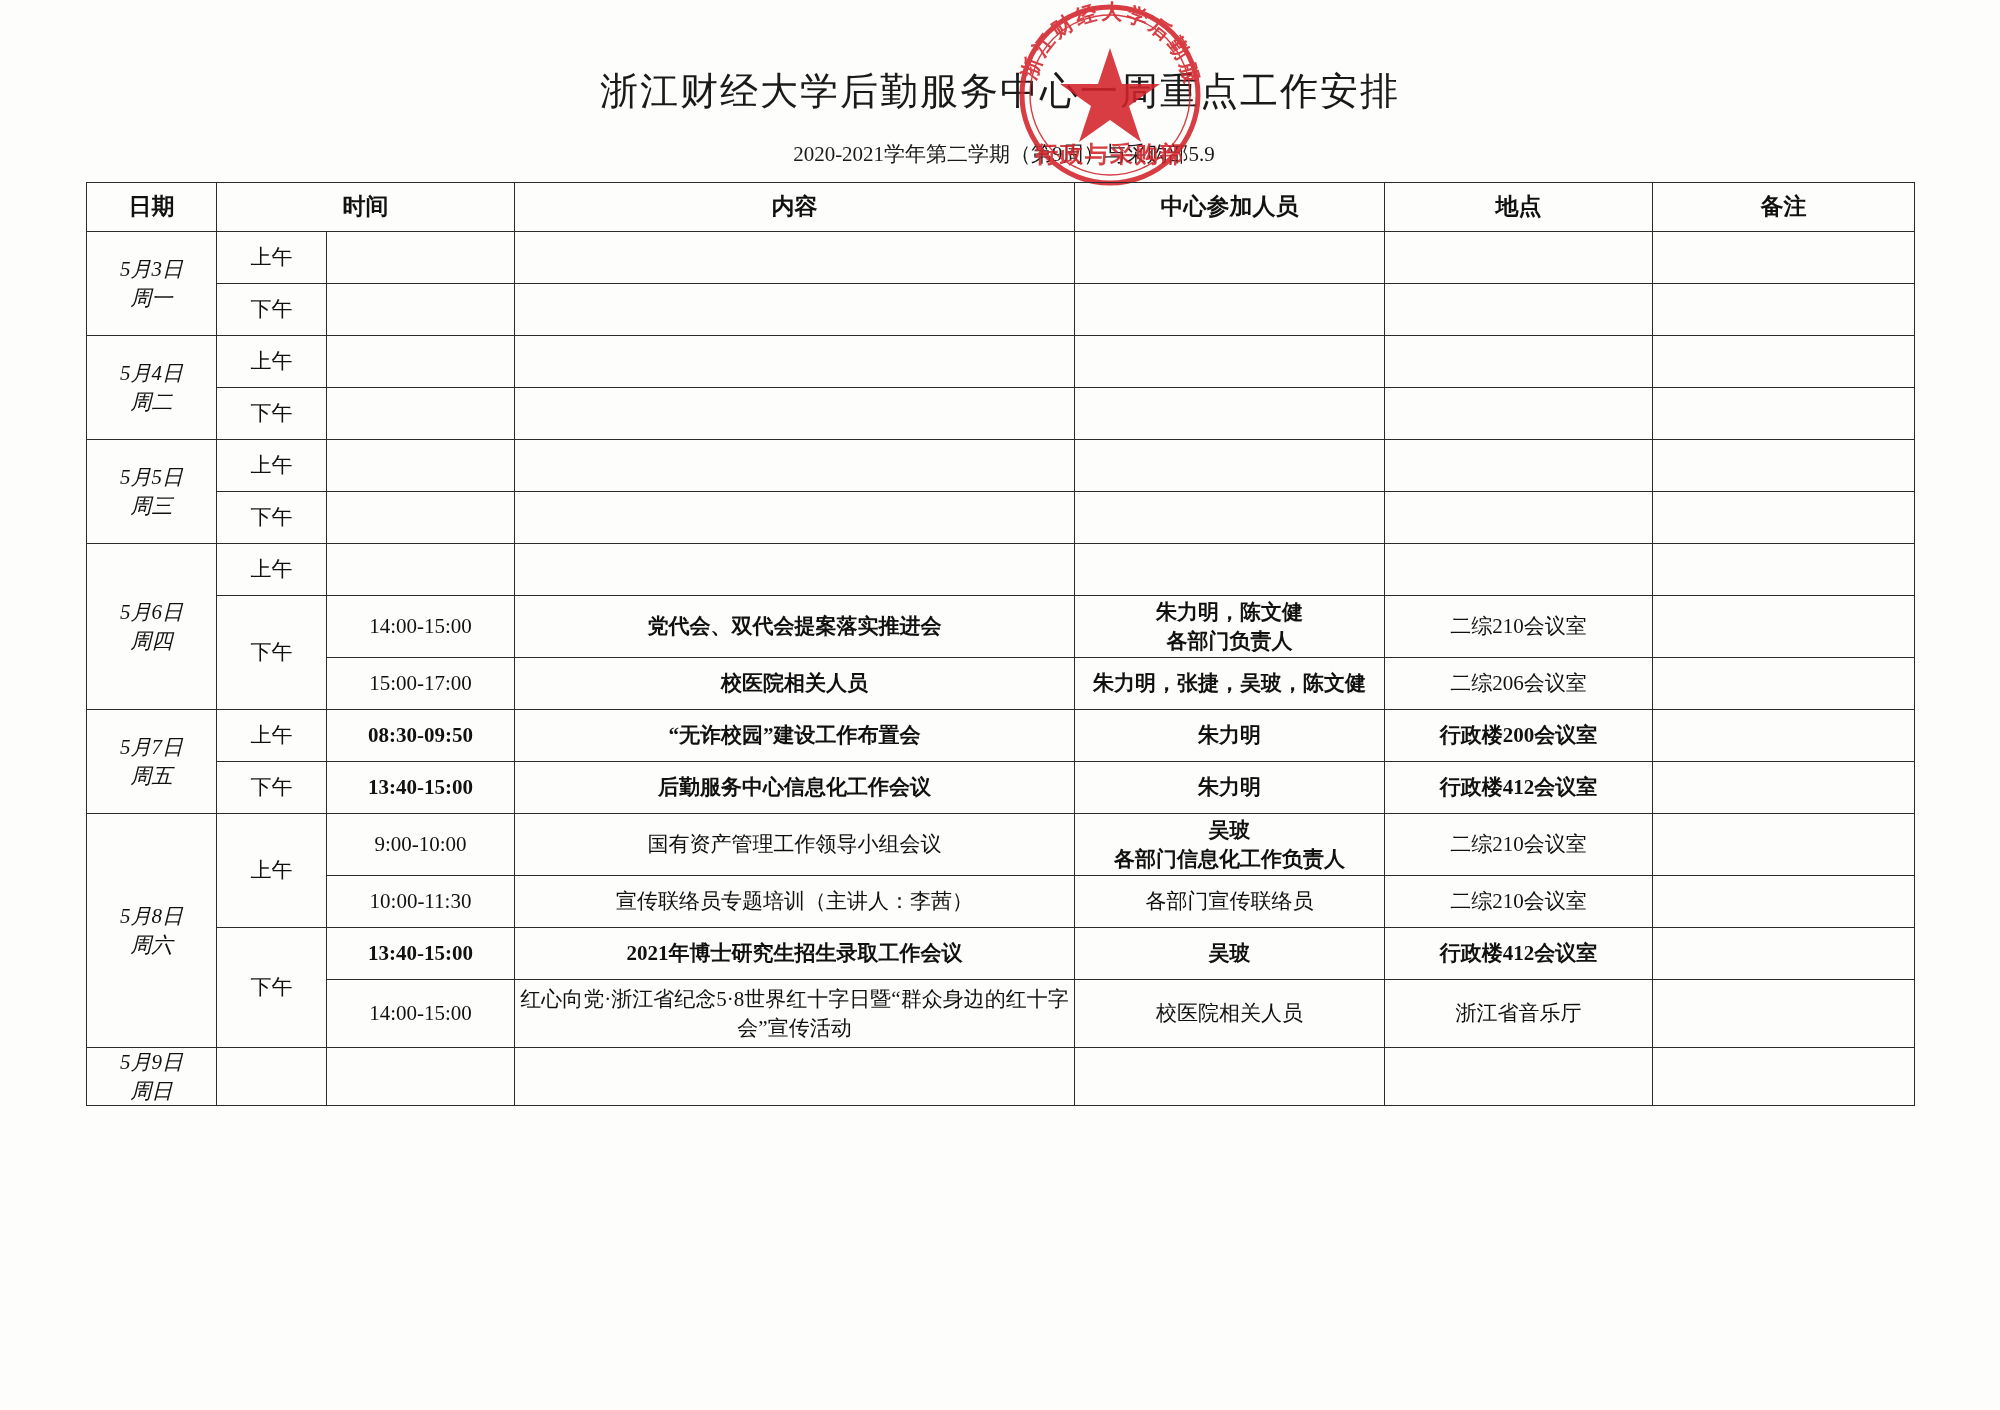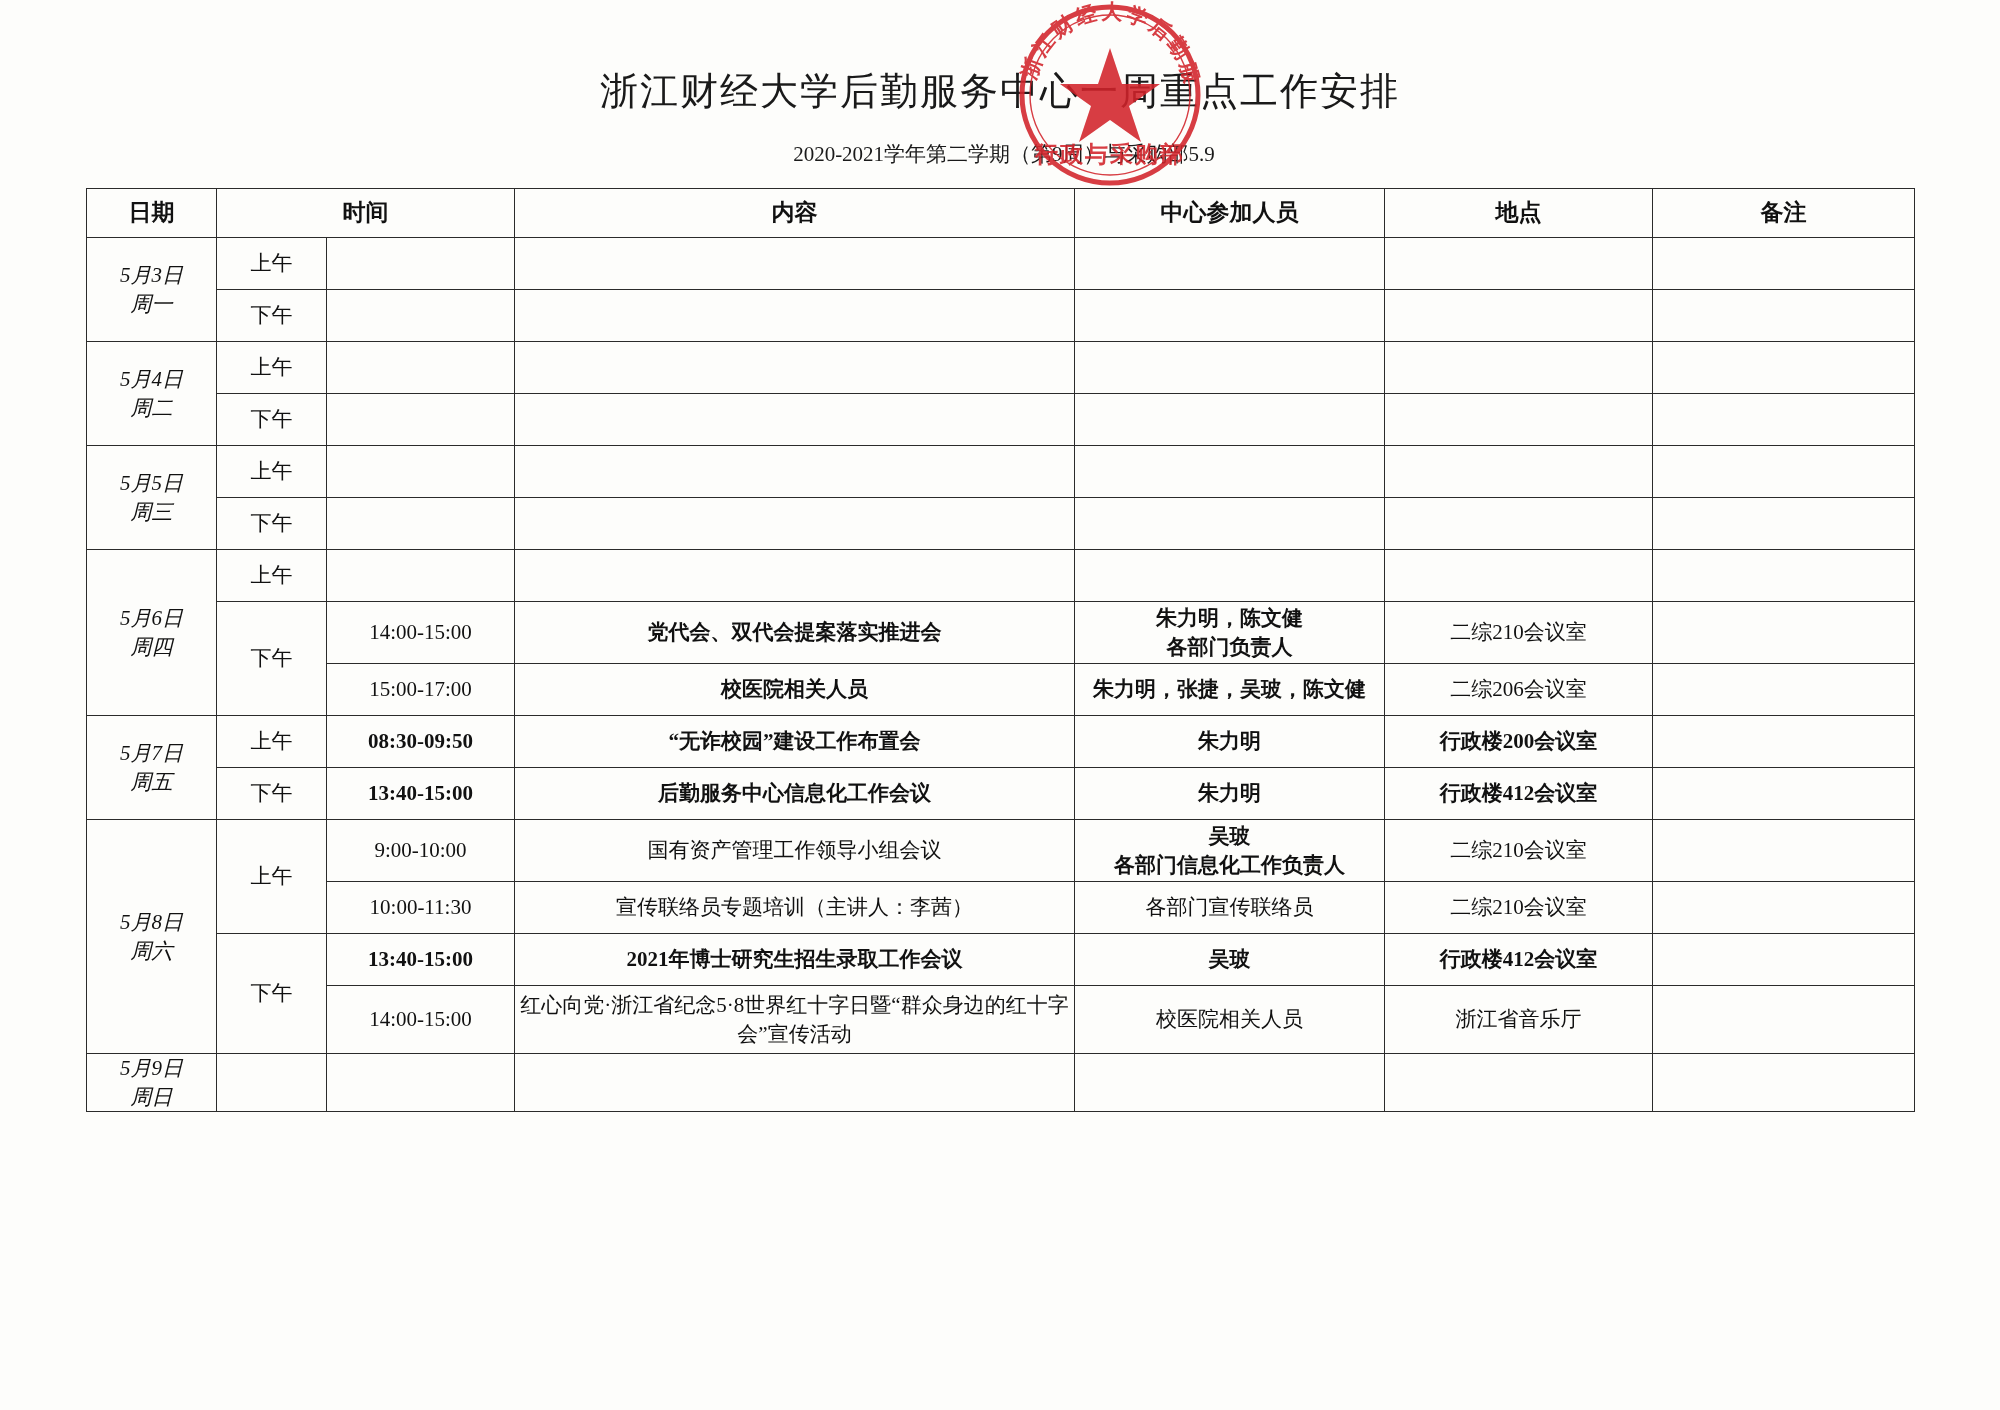--- a/index.html
+++ b/index.html
@@ -56,21 +56,21 @@
     top: 0px;
     width: 240px;
     height: 190px;
     pointer-events: none;
     opacity: 0.88;
   }
 
   table.sched {
     position: absolute;
     left: 86px;
-    top: 188px;
+    top: 182px;
     width: 1828px;
     border-collapse: collapse;
     table-layout: fixed;
     padding-left: 29px;
   }
   table.sched td, table.sched th {
     border: 1.5px solid #2b2b2b;
     padding: 0;
     font-size: 21px;
     text-align: center;

